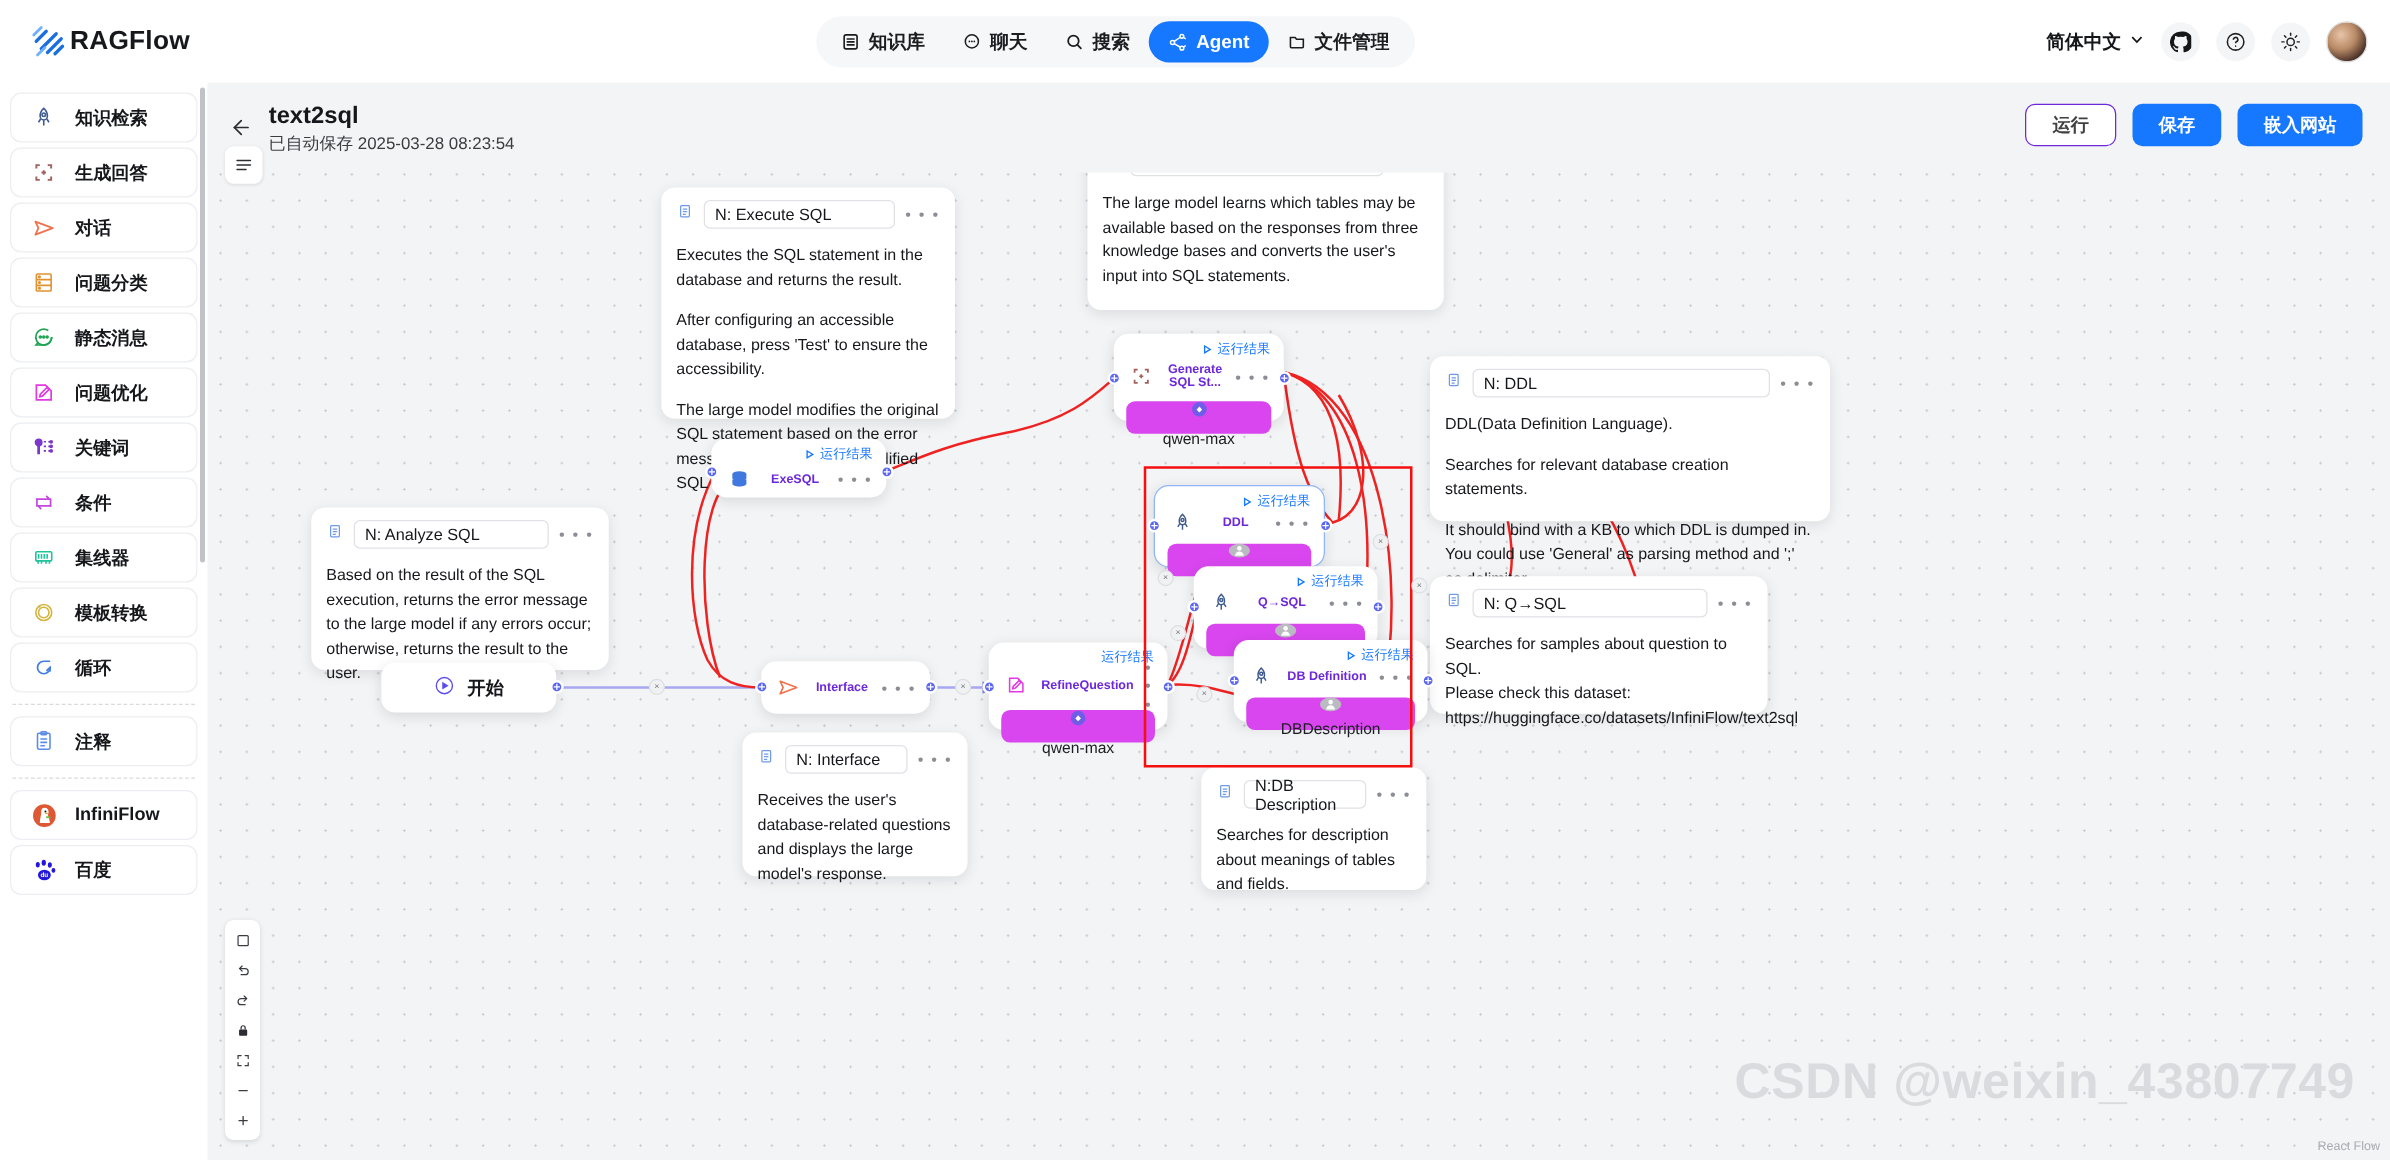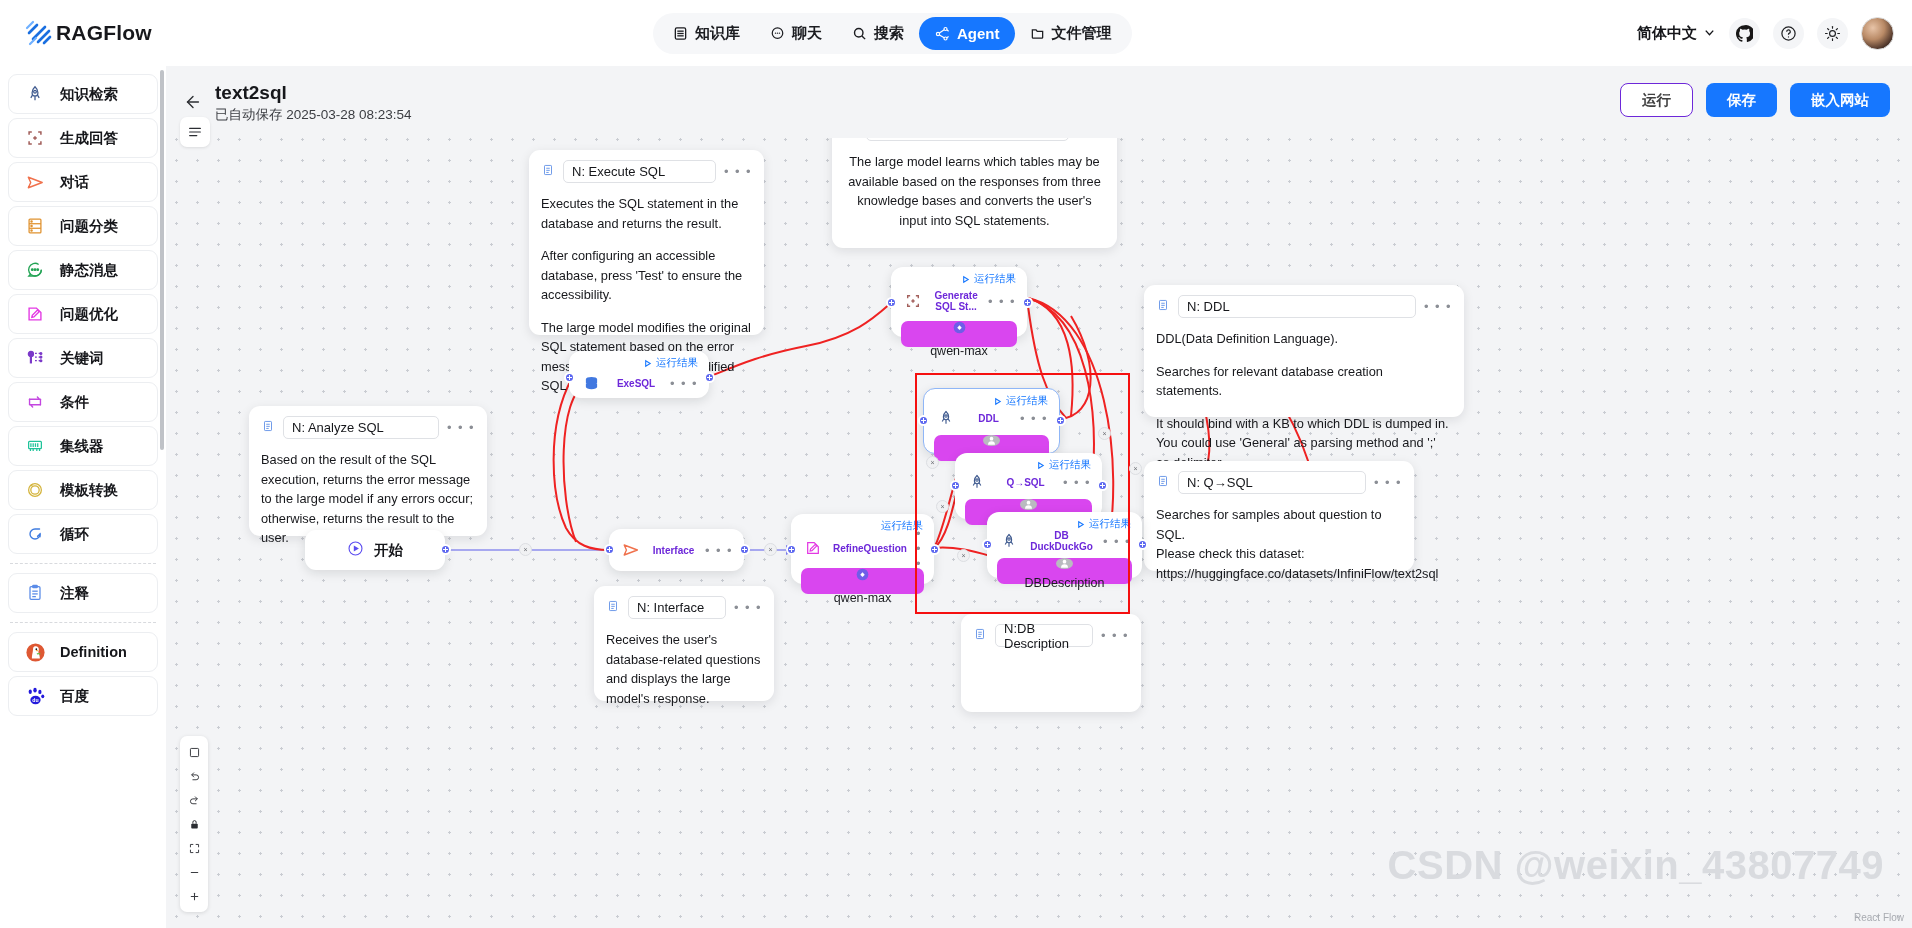--- a/index.html
+++ b/index.html
@@ -433,21 +433,21 @@
   <div class="side-item">
     <span class="side-icon">
       <svg width="21" height="21" viewBox="0 0 22 22">
           <circle cx="11" cy="11" r="9.5" fill="#de5833"></circle>
           <path d="M11.2 4.5c2.2 0 3.4 1.6 3.3 3.6-.1 1.4-.8 2.1-.3 3.2.5 1.1 1.4 4 1.4 5.9H7.2c0-2.8.6-5 .9-6.6.3-1.7.2-3.1.4-4.1.3-1.3 1.4-2 2.7-2z" fill="#fff"></path>
           <circle cx="11.9" cy="7.5" r=".9" fill="#1a1a1a"></circle>
           <path d="M11.4 9.1c.7-.2 1.8-.1 2.4.2" stroke="#e6a02c" stroke-width="1" fill="none"></path>
           <path d="M12.5 12.5c1.4-.5 2.7-.3 3.5.2" stroke="#67bd48" stroke-width="1.5" fill="none"></path>
         </svg>
     </span>
-    <span>Definition</span>
+    <span>InfiniFlow</span>
   </div>
   <div class="side-item">
     <span class="side-icon">
       <svg width="21" height="21" viewBox="0 0 22 22">
           <ellipse cx="5.5" cy="6" rx="1.7" ry="2.3" fill="#2319dc"></ellipse>
           <ellipse cx="10.5" cy="4.4" rx="1.8" ry="2.5" fill="#2319dc"></ellipse>
           <ellipse cx="15.6" cy="6.2" rx="1.7" ry="2.3" fill="#2319dc"></ellipse>
           <ellipse cx="18.6" cy="10.8" rx="1.6" ry="2" fill="#2319dc"></ellipse>
           <ellipse cx="11" cy="14.6" rx="5.4" ry="4.4" fill="#2319dc"></ellipse>
           <text x="11" y="16.6" font-size="5.4" fill="#fff" text-anchor="middle" font-family="Liberation Sans, sans-serif">du</text>
@@ -508,21 +508,21 @@
       <div class="note-input">N: Execute SQL</div>
       <span class="node-dots">• • •</span>
     </div>
     <div class="note-body">
       <p>Executes the SQL statement in the database and returns the result.</p>
       <p>After configuring  an accessible database, press 'Test' to  ensure the accessibility.</p>
       <p>The large model modifies the original SQL statement based on the error message and returns the modified SQL statement.</p>
     </div>
   </div>
 
-  <div class="note" style="left:666px; top:42px; width:285px; height:140px;text-align:center;">
+  <div class="note" style="left:704px; top:42px; width:285px; height:140px;">
     <div class="note-head">
       <span>
         <svg width="14" height="14" viewBox="0 0 20 20" fill="none" stroke="#6e9ae8" stroke-width="1.4">
             <rect x="5" y="3.5" width="10" height="13" rx="1"></rect>
             <line x1="7.5" y1="7.5" x2="12.5" y2="7.5"></line>
             <line x1="7.5" y1="10.5" x2="12.5" y2="10.5"></line>
             <line x1="7.5" y1="13.5" x2="11" y2="13.5"></line>
           </svg>
       </span>
       <div class="note-input">N: Generate SQL</div>
@@ -615,20 +615,23 @@
       <span>
         <svg width="14" height="14" viewBox="0 0 20 20" fill="none" stroke="#6e9ae8" stroke-width="1.4">
             <rect x="5" y="3.5" width="10" height="13" rx="1"></rect>
             <line x1="7.5" y1="7.5" x2="12.5" y2="7.5"></line>
             <line x1="7.5" y1="10.5" x2="12.5" y2="10.5"></line>
             <line x1="7.5" y1="13.5" x2="11" y2="13.5"></line>
           </svg>
       </span>
       <div class="note-input">N:DB Description</div>
       <span class="node-dots">• • •</span>
+    </div>
+    <div class="note-body">
+      <p>Searches for description about meanings of  tables and fields.</p>
     </div>
   </div>
 
   <div class="node" style="left:725px; top:201px; width:136px; height:70px;">
     <div class="run-result">
       <svg width="9" height="9" viewBox="0 0 10 10" fill="none" stroke="#1677ff" stroke-width="1.2">
           <polygon points="3,2 8,5 3,8"></polygon>
         </svg>
       <span>运行结果</span>
     </div>
@@ -738,21 +741,21 @@
       <span>运行结果</span>
     </div>
     <div class="node-head" style="margin-top:12px; height:34px;">
       <span class="node-icon">
         <svg width="18" height="18" viewBox="0 0 22 22" fill="none" stroke="#3f5a8f" stroke-width="1.4">
             <path d="M11 3c2.2 2 3.2 4.4 3.2 6.6 0 2-1.4 3.6-3.2 3.6s-3.2-1.6-3.2-3.6C7.8 7.4 8.8 5 11 3z"></path>
             <circle cx="11" cy="8.6" r="1.5"></circle>
             <path d="M8.2 12.3 6.4 15.2M13.8 12.3l1.8 2.9M11 13.4V18"></path>
           </svg>
       </span>
-      <span class="node-title">DB DuckDuckGo</span>
+      <span class="node-title">DB Definition</span>
       <span class="node-dots">• • •</span>
     </div>
     <div class="node-sub">
       <span class="sub-avatar">
         <svg width="11" height="11" viewBox="0 0 12 12" fill="#fff">
             <circle cx="6" cy="4" r="2"></circle>
             <path d="M2.2 10.5a3.8 3.8 0 0 1 7.6 0z"></path>
           </svg>
       </span>
       <span>DBDescription</span>

